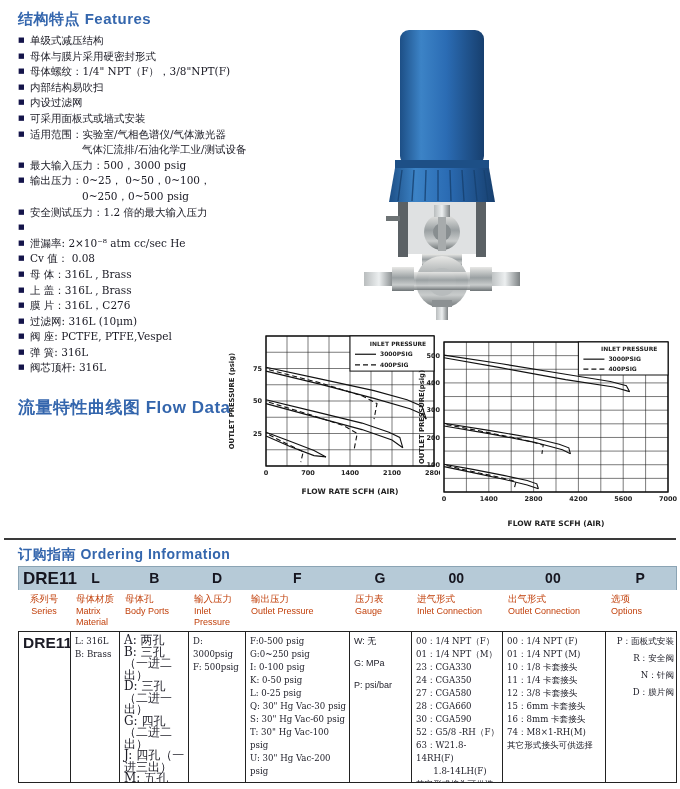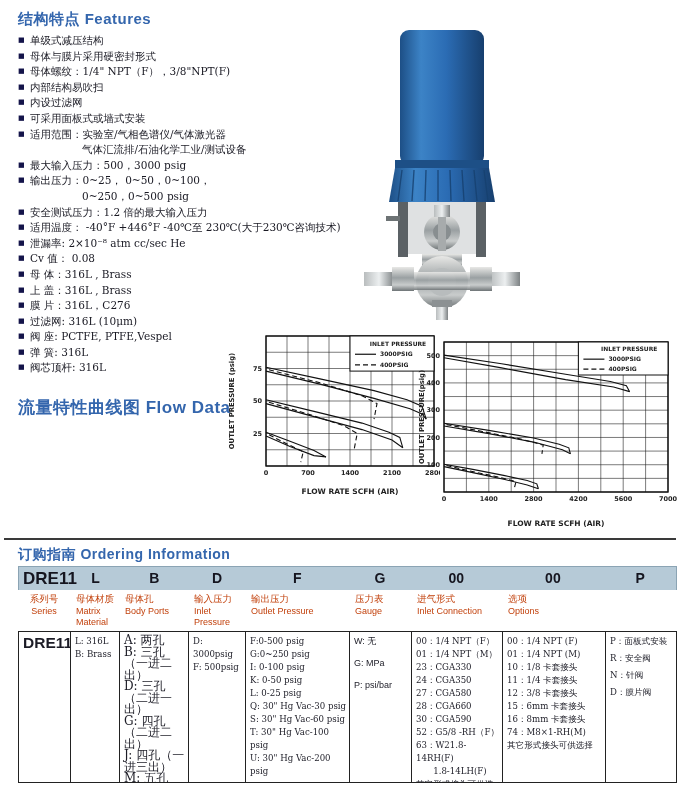--- a/index.html
+++ b/index.html
@@ -37,21 +37,21 @@
     font-size:14px;line-height:23px;height:23px;text-align:center;box-sizing:border-box;}
   .bcell.first{font-size:17px;text-align:left;padding-left:4px;}
   .sub{border-bottom:1.4px solid #222;}
   .scell{box-sizing:border-box;padding:3px 2px 4px 6px;font-family:"Liberation Sans","DejaVu Sans",sans-serif;color:#c2410c;}
   .scell .zh{font-size:9.5px;}
   .scell .en{font-size:9px;line-height:10.5px;}
   .scell.first{text-align:center;padding-left:2px;}
   .tbody{height:150px;border-bottom:1.6px solid #222;}
   .tcell{box-sizing:border-box;border-left:1px solid #222;padding:3px 2px 0 4px;
     font-size:8.6px;line-height:13px;overflow:hidden;}
-  .tcell:last-child{border-right:1px solid #222;}
+  .tcell:last-child{border-right:1px solid #222;text-align:right;}
   .tcell.first{font-family:"Liberation Sans","DejaVu Sans",sans-serif;font-weight:bold;font-size:15.5px;padding-top:4px;}
   .tcell.tight{line-height:11.5px;font-size:12px;}
   .tcell.gauge div{margin-bottom:9px;font-family:"Liberation Sans","DejaVu Sans",sans-serif;font-size:9px;}
   .tcell.opts div{margin-bottom:4px;}
 </style>
 </head>
 <body>
 
 <h2 class="sec-h" id="features-heading"><span>结构特点</span> <span class="en">Features</span></h2>
 
@@ -93,21 +93,20 @@
       <span class="feat-bullet">■</span>
       <span>输出压力：0~25， 0~50，0~100，</span>
     </div>
     <div class="feat-cont">0~250，0~500 psig</div>
     <div class="feat-row">
       <span class="feat-bullet">■</span>
       <span>安全测试压力：1.2 倍的最大输入压力</span>
     </div>
     <div class="feat-row">
       <span class="feat-bullet">■</span>
-      <span>适用温度： -40°F +446°F  -40℃至 230℃(大于230℃咨询技术)</span>
     </div>
     <div class="feat-row">
       <span class="feat-bullet">■</span>
       <span>泄漏率: 2×10⁻⁸ atm cc/sec He</span>
     </div>
     <div class="feat-row">
       <span class="feat-bullet">■</span>
       <span>Cv 值： 0.08</span>
     </div>
     <div class="feat-row">
@@ -339,20 +338,24 @@
         <div class="en">Outlet Pressure</div>
       </div>
       <div class="scell" style="width: 62px; box-sizing: border-box;">
         <div class="zh">压力表</div>
         <div class="en">Gauge</div>
       </div>
       <div class="scell" style="width: 91px; box-sizing: border-box;">
         <div class="zh">进气形式</div>
         <div class="en">Inlet Connection</div>
       </div>
+      <div class="scell" style="width: 103px; box-sizing: border-box;">
+        <div class="zh">出气形式</div>
+        <div class="en">Outlet Connection</div>
+      </div>
       <div class="scell" style="width: 72px; box-sizing: border-box;">
         <div class="zh">选项</div>
         <div class="en">Options</div>
       </div>
     </div>
     <div class="trow tbody">
       <div class="tcell first" style="width: 52px;">
         <div>DRE11</div>
       </div>
       <div class="tcell" style="width: 49px;">

